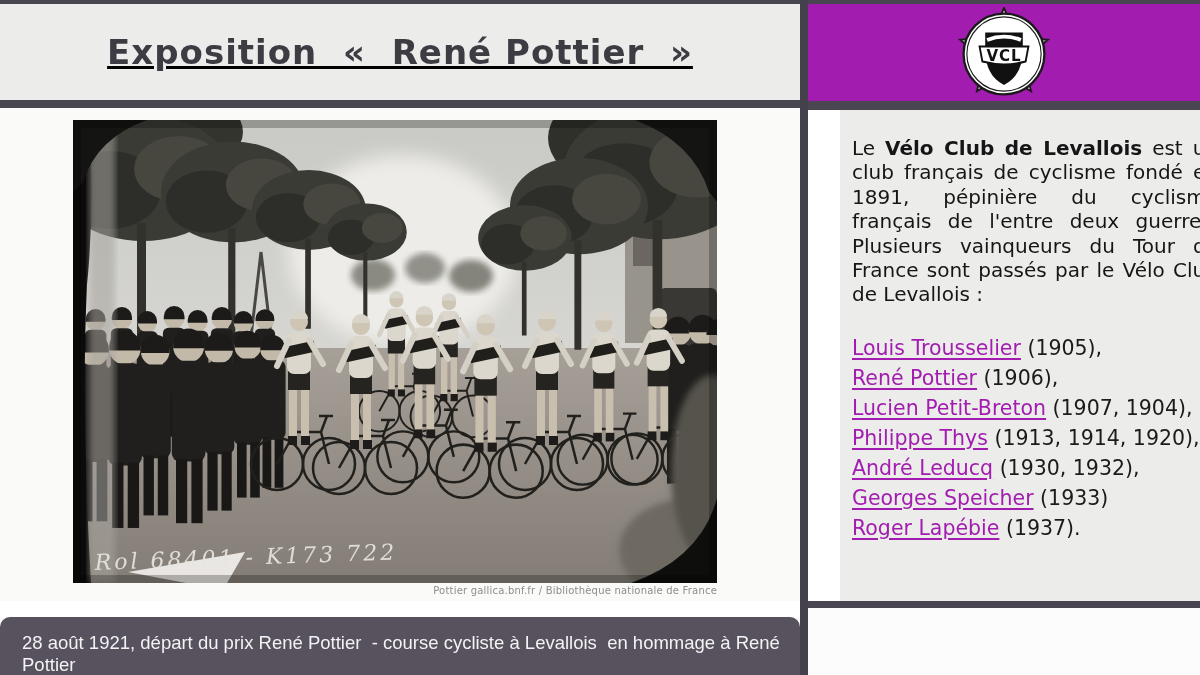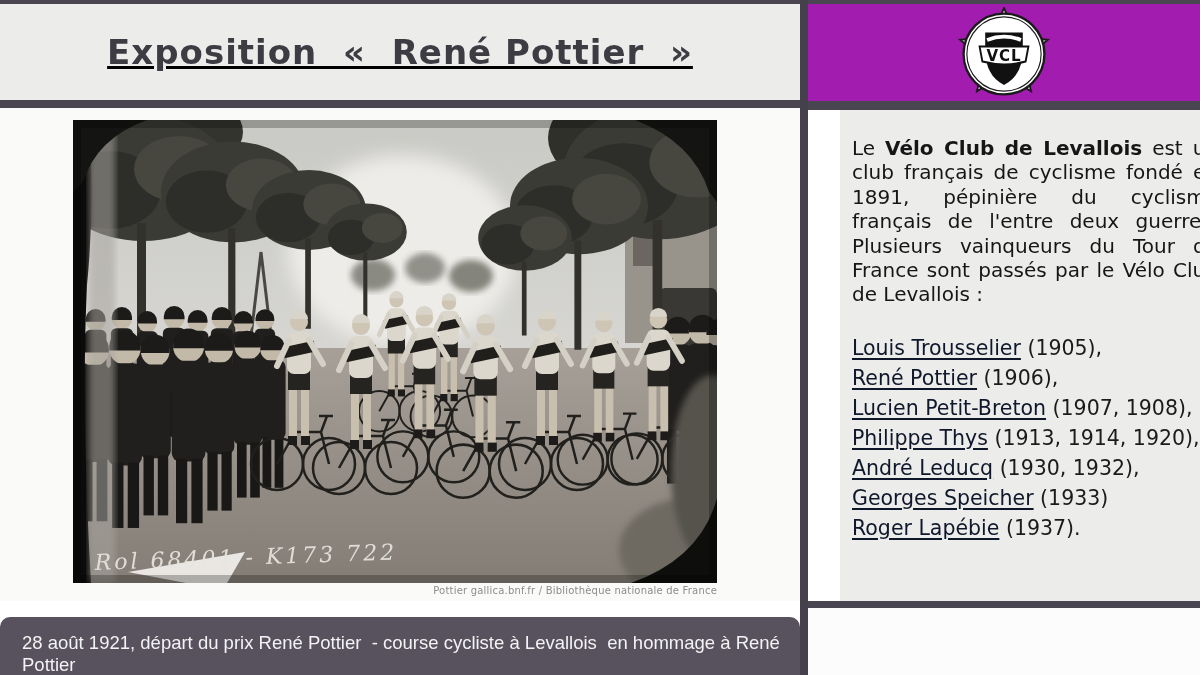--- a/index.html
+++ b/index.html
@@ -31,21 +31,21 @@
   .right .top-strip{position:absolute;left:0;top:0;width:392px;height:4px;background:#4a4651;}
   .logo-box{position:absolute;left:0;top:4px;width:392px;height:97px;background:#a21caf;
             display:flex;align-items:flex-end;justify-content:center;}
   .right .hbar{position:absolute;left:0;top:101px;width:392px;height:9px;background:#4a4651;}
   .text-panel{position:absolute;left:0;top:110px;width:392px;height:491px;background:#ececeb;
               box-sizing:border-box;padding:26px 14px 0 12px;color:#161616;margin-left:32px;}
   .para{margin:0;font-size:20px;line-height:1.22;text-align:justify;}
   .para b{font-weight:bold;}
   .winners{list-style:none;margin:26px 0 0 0;padding:0;}
   .winners li{font-size:20.5px;line-height:30px;white-space:nowrap;}
-  .winners a{color:#0f172a;text-decoration:underline;text-decoration-thickness:1.5px;
+  .winners a{color:#a21caf;text-decoration:underline;text-decoration-thickness:1.5px;
              text-underline-offset:3px;cursor:pointer;}
   .winners .years{color:#1b1b1b;}
   .right .bottom-line{position:absolute;left:0;top:601px;width:392px;height:7px;background:#4a4651;}
   .right .below{position:absolute;left:0;top:608px;width:392px;height:67px;background:#fcfcfc;}
 
   .handwriting{font-family:"DejaVu Serif","Liberation Serif",serif;font-style:italic;}
 </style>
 </head>
 <body>
 
@@ -200,21 +200,21 @@
     </div>
 
     <div class="hbar"></div>
 
     <div class="text-panel">
       <p class="para"><span>Le </span><b>Vélo Club de Levallois</b><span> est un club français de cyclisme fondé en 1891, pépinière du cyclisme français de l'entre deux guerres. Plusieurs vainqueurs du Tour de France sont passés par le Vélo Club de Levallois :</span></p>
 
       <ul class="winners">
         <li><a>Louis Trousselier</a><span class="years"> (1905),</span></li>
         <li><a>René Pottier</a><span class="years"> (1906),</span></li>
-        <li><a>Lucien Petit-Breton</a><span class="years"> (1907, 1908),</span></li>
+        <li><a>Lucien Petit-Breton</a><span class="years"> (1907, 1904),</span></li>
         <li><a>Philippe Thys</a><span class="years"> (1913, 1914, 1920),</span></li>
         <li><a>André Leducq</a><span class="years"> (1930, 1932),</span></li>
         <li><a>Georges Speicher</a><span class="years"> (1933)</span></li>
         <li><a>Roger Lapébie</a><span class="years"> (1937).</span></li>
       </ul>
     </div>
 
     <div class="bottom-line"></div>
     <div class="below"></div>
   </div>

